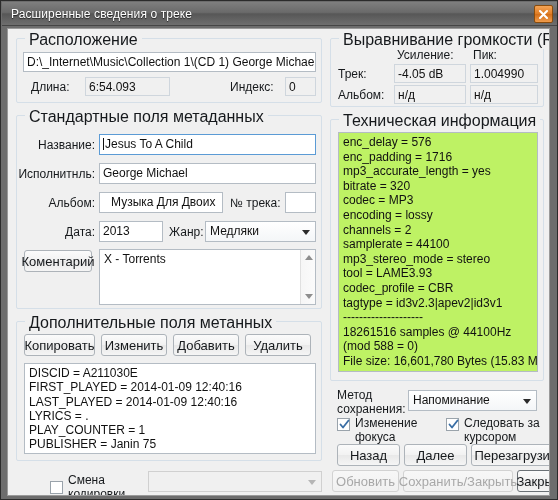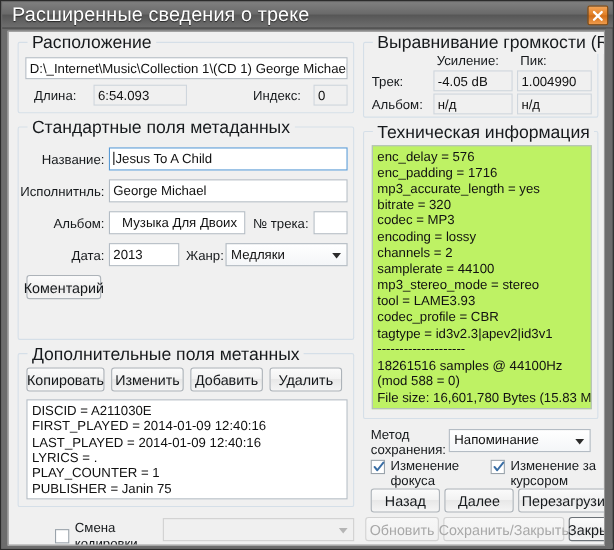--- a/index.html
+++ b/index.html
@@ -23,21 +23,21 @@
   #titlebar {
     position: absolute;
     left: 1px; top: 1px;
     width: 556px; height: 24px;
     background: linear-gradient(180deg,#7f7f7f 0%,#6a6a6a 45%,#575757 52%,#6e6e6e 100%);
     border-bottom: 1px solid #454545;
     display: flex; align-items: center;
   }
   #title-text {
     margin-left: 9px;
-    font-size: 18px;
+    font-size: 12px;
     color: #ffffff;
     text-shadow: 0 1px 1px rgba(0,0,0,.65);
     white-space: nowrap;
     letter-spacing: .1px;
   }
   #close-btn {
     position: absolute;
     right: 5px; top: 3px;
     width: 19px; height: 18px;
     background: linear-gradient(180deg,#f3a457 0%,#e07c22 50%,#d26d18 51%,#ef9c4c 100%);
@@ -260,20 +260,31 @@
 
       <span class="lbl right" style="left:0px; top:109px; width:78px;">Дата:</span>
       <div class="inp" style="left:82px; top:105px; width:64px; height:21px;">2013</div>
       <span class="lbl" style="left:152px; top:109px;">Жанр:</span>
       <div class="combo" style="left:188px; top:105px; width:111px; height:21px;">
         <span>Медляки</span>
         <span class="arrow"></span>
       </div>
 
       <div class="btn" style="left:7px; top:134px; width:68px; height:22px;">Коментарий</div>
+      <div class="box" style="left:82px; top:133px; width:217px; height:56px;">
+        <div class="content">X - Torrents</div>
+        <div class="vscroll">
+          <div class="arrowbtn up">
+              <span class="tri-up"></span>
+            </div>
+          <div class="arrowbtn down">
+              <span class="tri-dn"></span>
+            </div>
+        </div>
+      </div>
     </div>
 
     <div class="group" style="left:8px; top:292px; width:306px; height:140px;">
       <span class="legend">Дополнительные поля метанных</span>
 
       <div class="btn" style="left:7px; top:12px; width:71px; height:22px;">Копировать</div>
       <div class="btn" style="left:84px; top:12px; width:66px; height:22px;">Изменить</div>
       <div class="btn" style="left:156px; top:12px; width:66px; height:22px;">Добавить</div>
       <div class="btn" style="left:228px; top:12px; width:66px; height:22px;">Удалить</div>
 
@@ -341,21 +352,21 @@
       <span class="txt">Изменение
 фокуса</span>
     </div>
 
     <div class="cbox" style="left:438px; top:388px; width:100px;">
       <span class="mark">
         <svg width="11" height="11" viewBox="0 0 11 11" aria-hidden="true">
           <path d="M1.5 5.5 L4 8.5 L9.5 1.5" stroke="#3a6ea5" stroke-width="1.8" fill="none" stroke-linecap="round" stroke-linejoin="round"></path>
         </svg>
       </span>
-      <span class="txt">Изменение за
+      <span class="txt">Следовать за
 курсором</span>
     </div>
 
     <div class="btn" style="left:329px; top:415px; width:63px; height:22px;">Назад</div>
     <div class="btn" style="left:396px; top:415px; width:63px; height:22px;">Далее</div>
     <div class="btn" style="left:463px; top:415px; width:95px; height:22px;">Перезагрузить</div>
 
     <div class="btn disabled" style="left:324px; top:441px; width:67px; height:22px;">Обновить</div>
     <div class="btn disabled" style="left:395px; top:441px; width:110px; height:22px;">Сохранить/Закрыть</div>
     <div class="btn default" style="left:509px; top:441px; width:49px; height:22px;">Закрыть</div>

